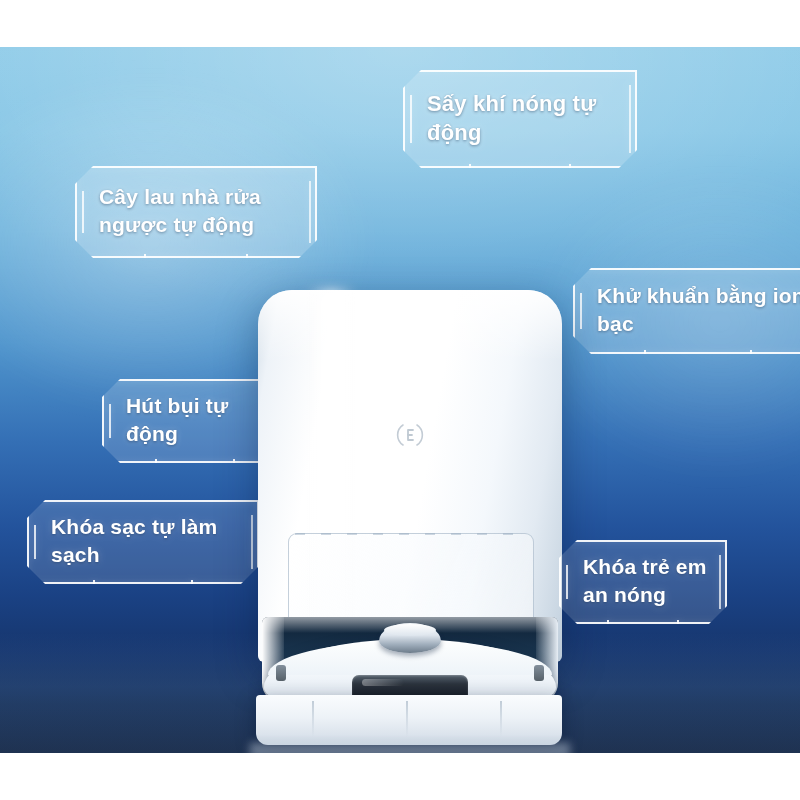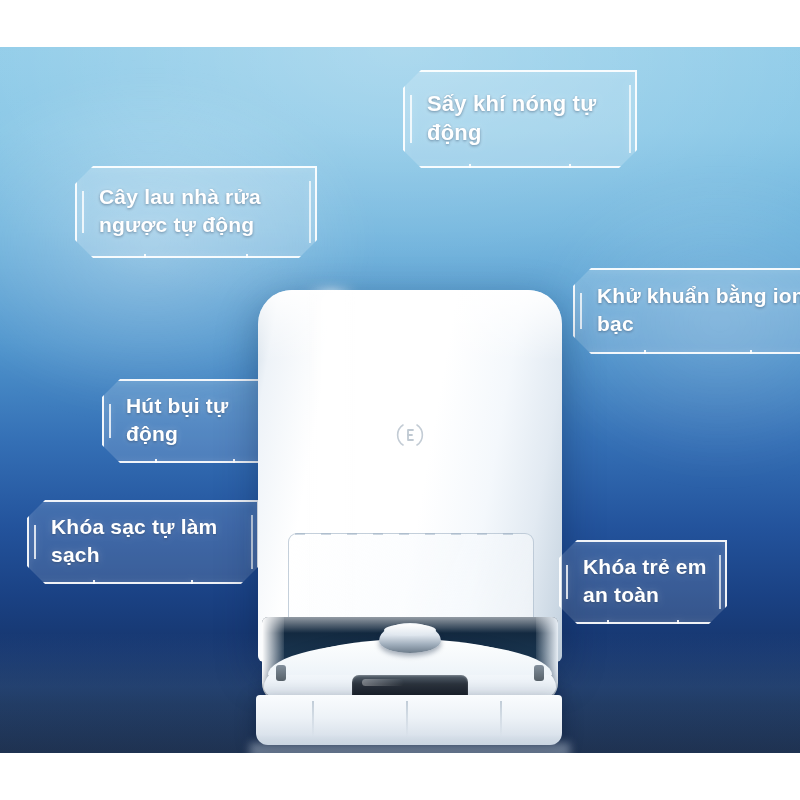--- a/index.html
+++ b/index.html
@@ -320,18 +320,18 @@
     <span class="accent"></span>
     <span class="accent2"></span>
     <span class="notch"></span>
     <span class="label">Khóa sạc tự làm sạch</span>
   </div>
 
   <div class="feat" id="f-lock">
     <span class="accent"></span>
     <span class="accent2"></span>
     <span class="notch"></span>
-    <span class="label">Khóa trẻ em an toàn</span>
+    <span class="label">Khóa trẻ em an nóng</span>
   </div>
 
   <div class="band top"></div>
   <div class="band bottom"></div>
 </div>
 
 </body></html>

